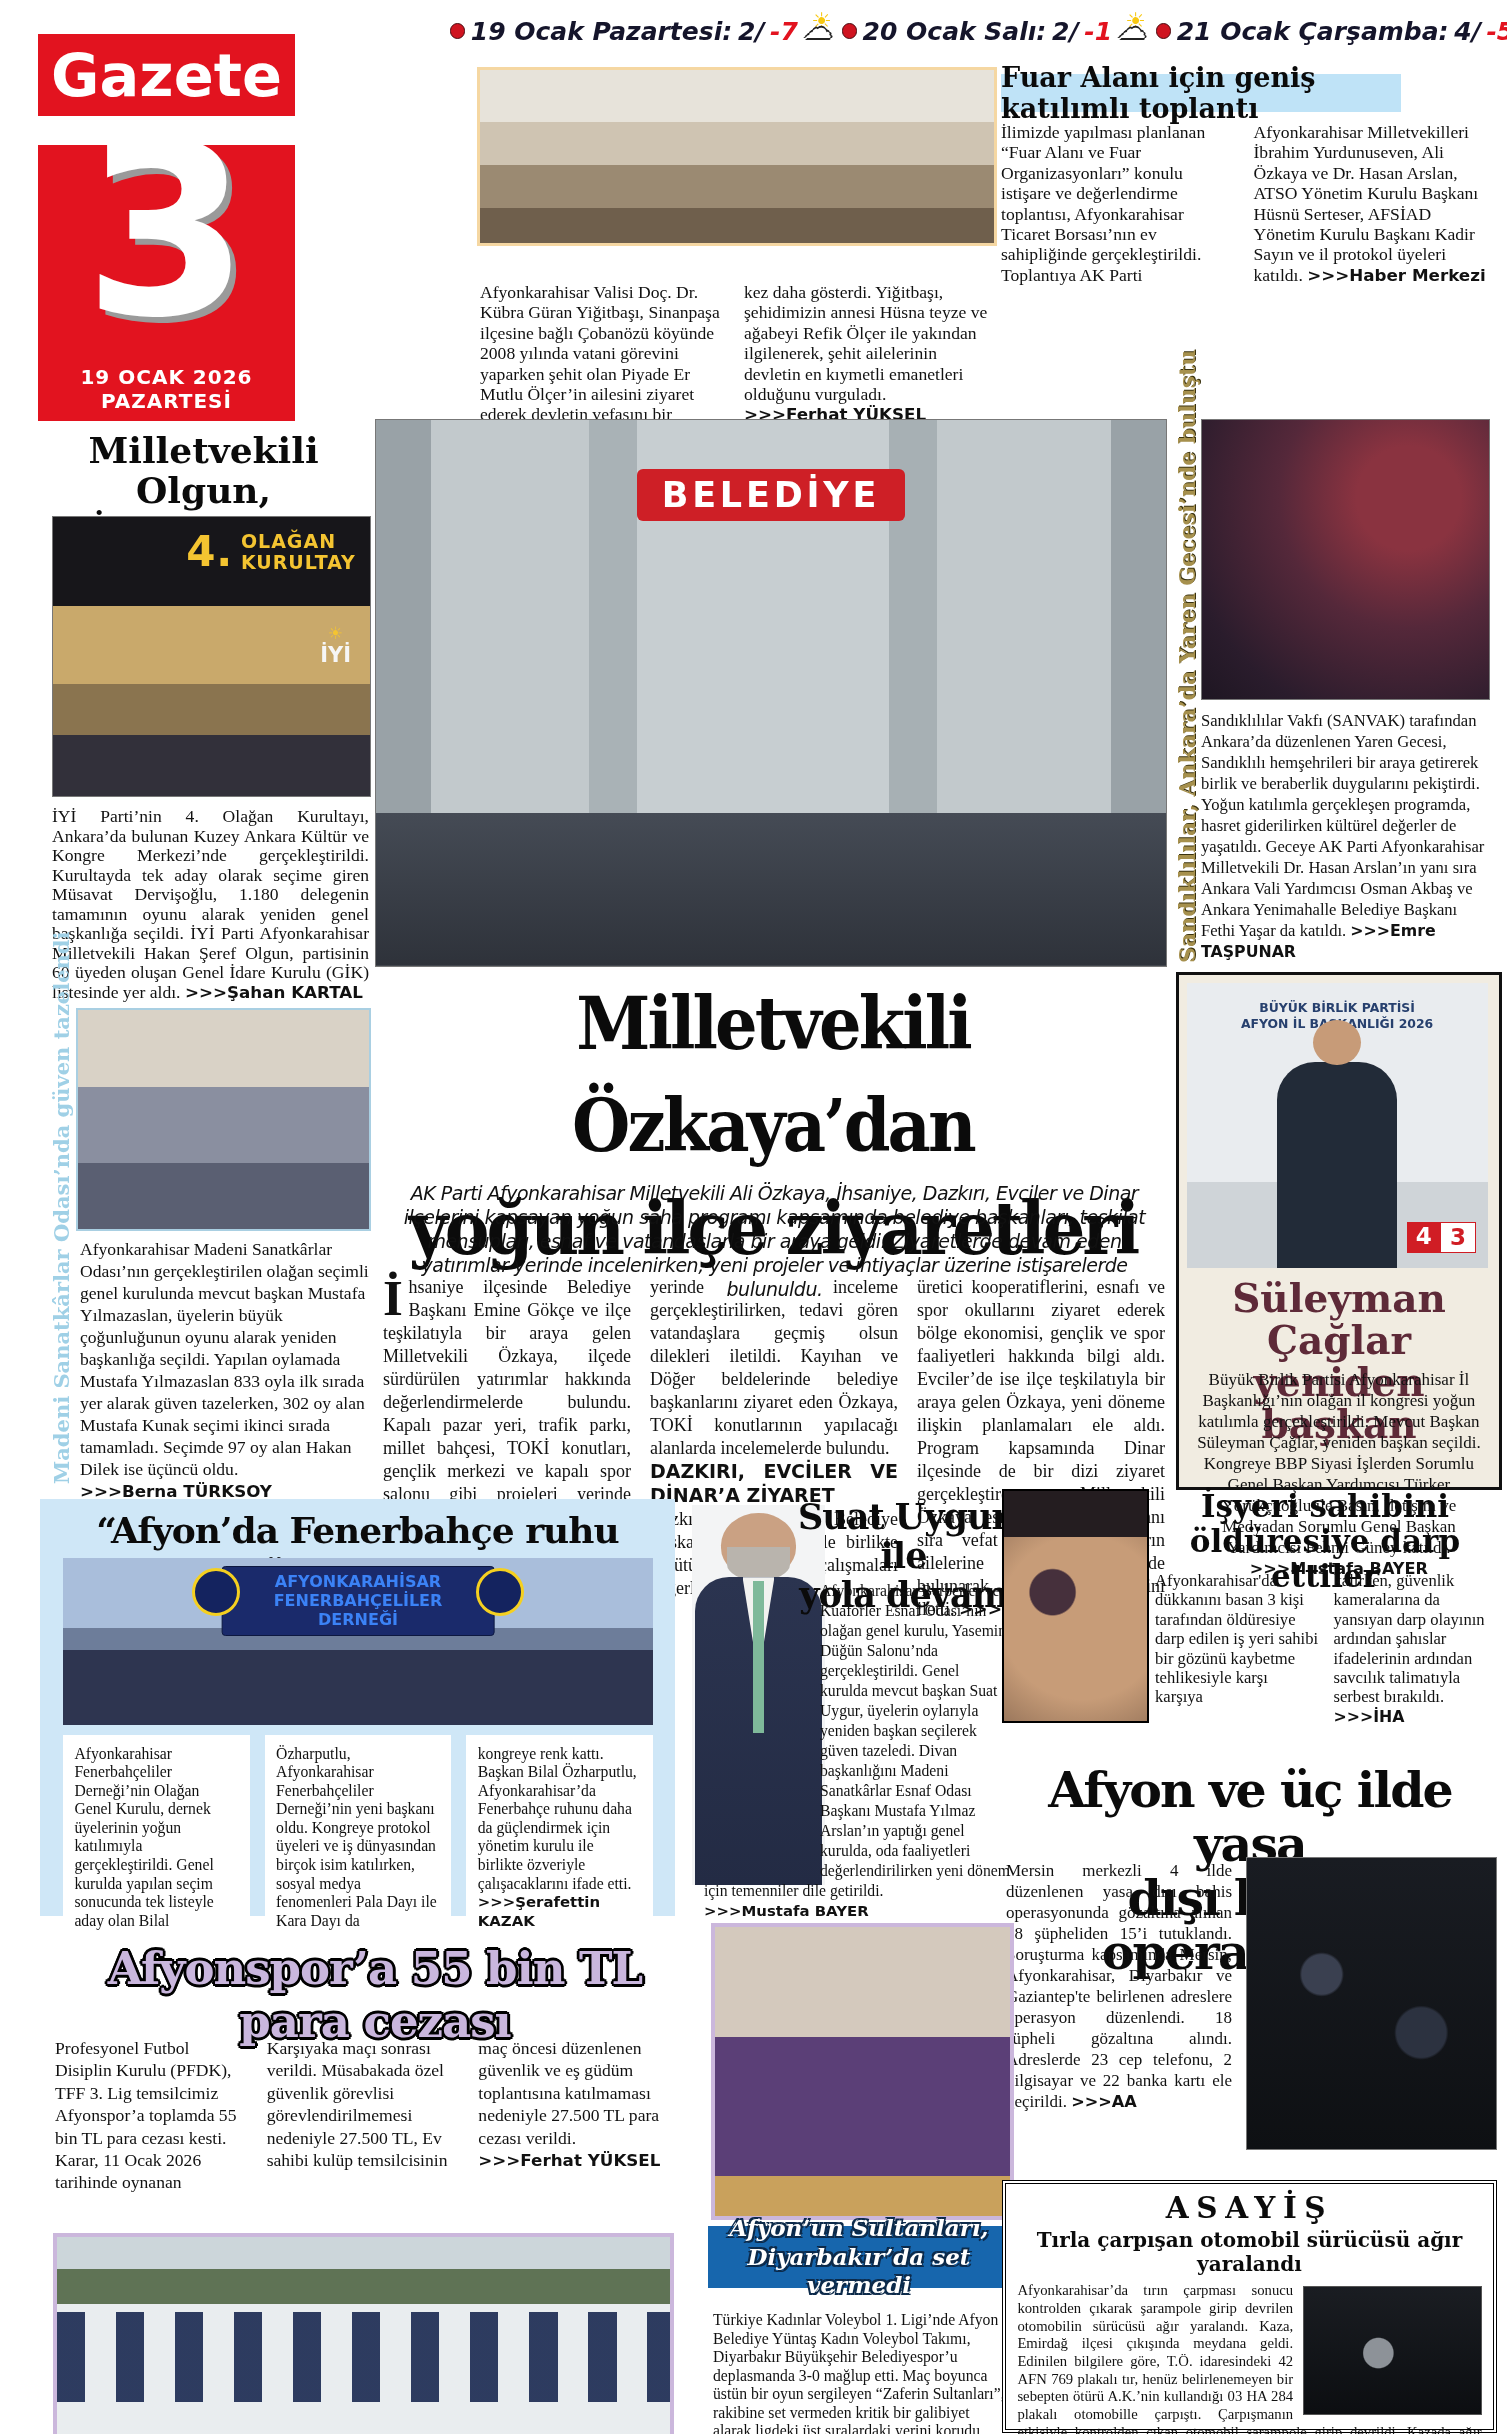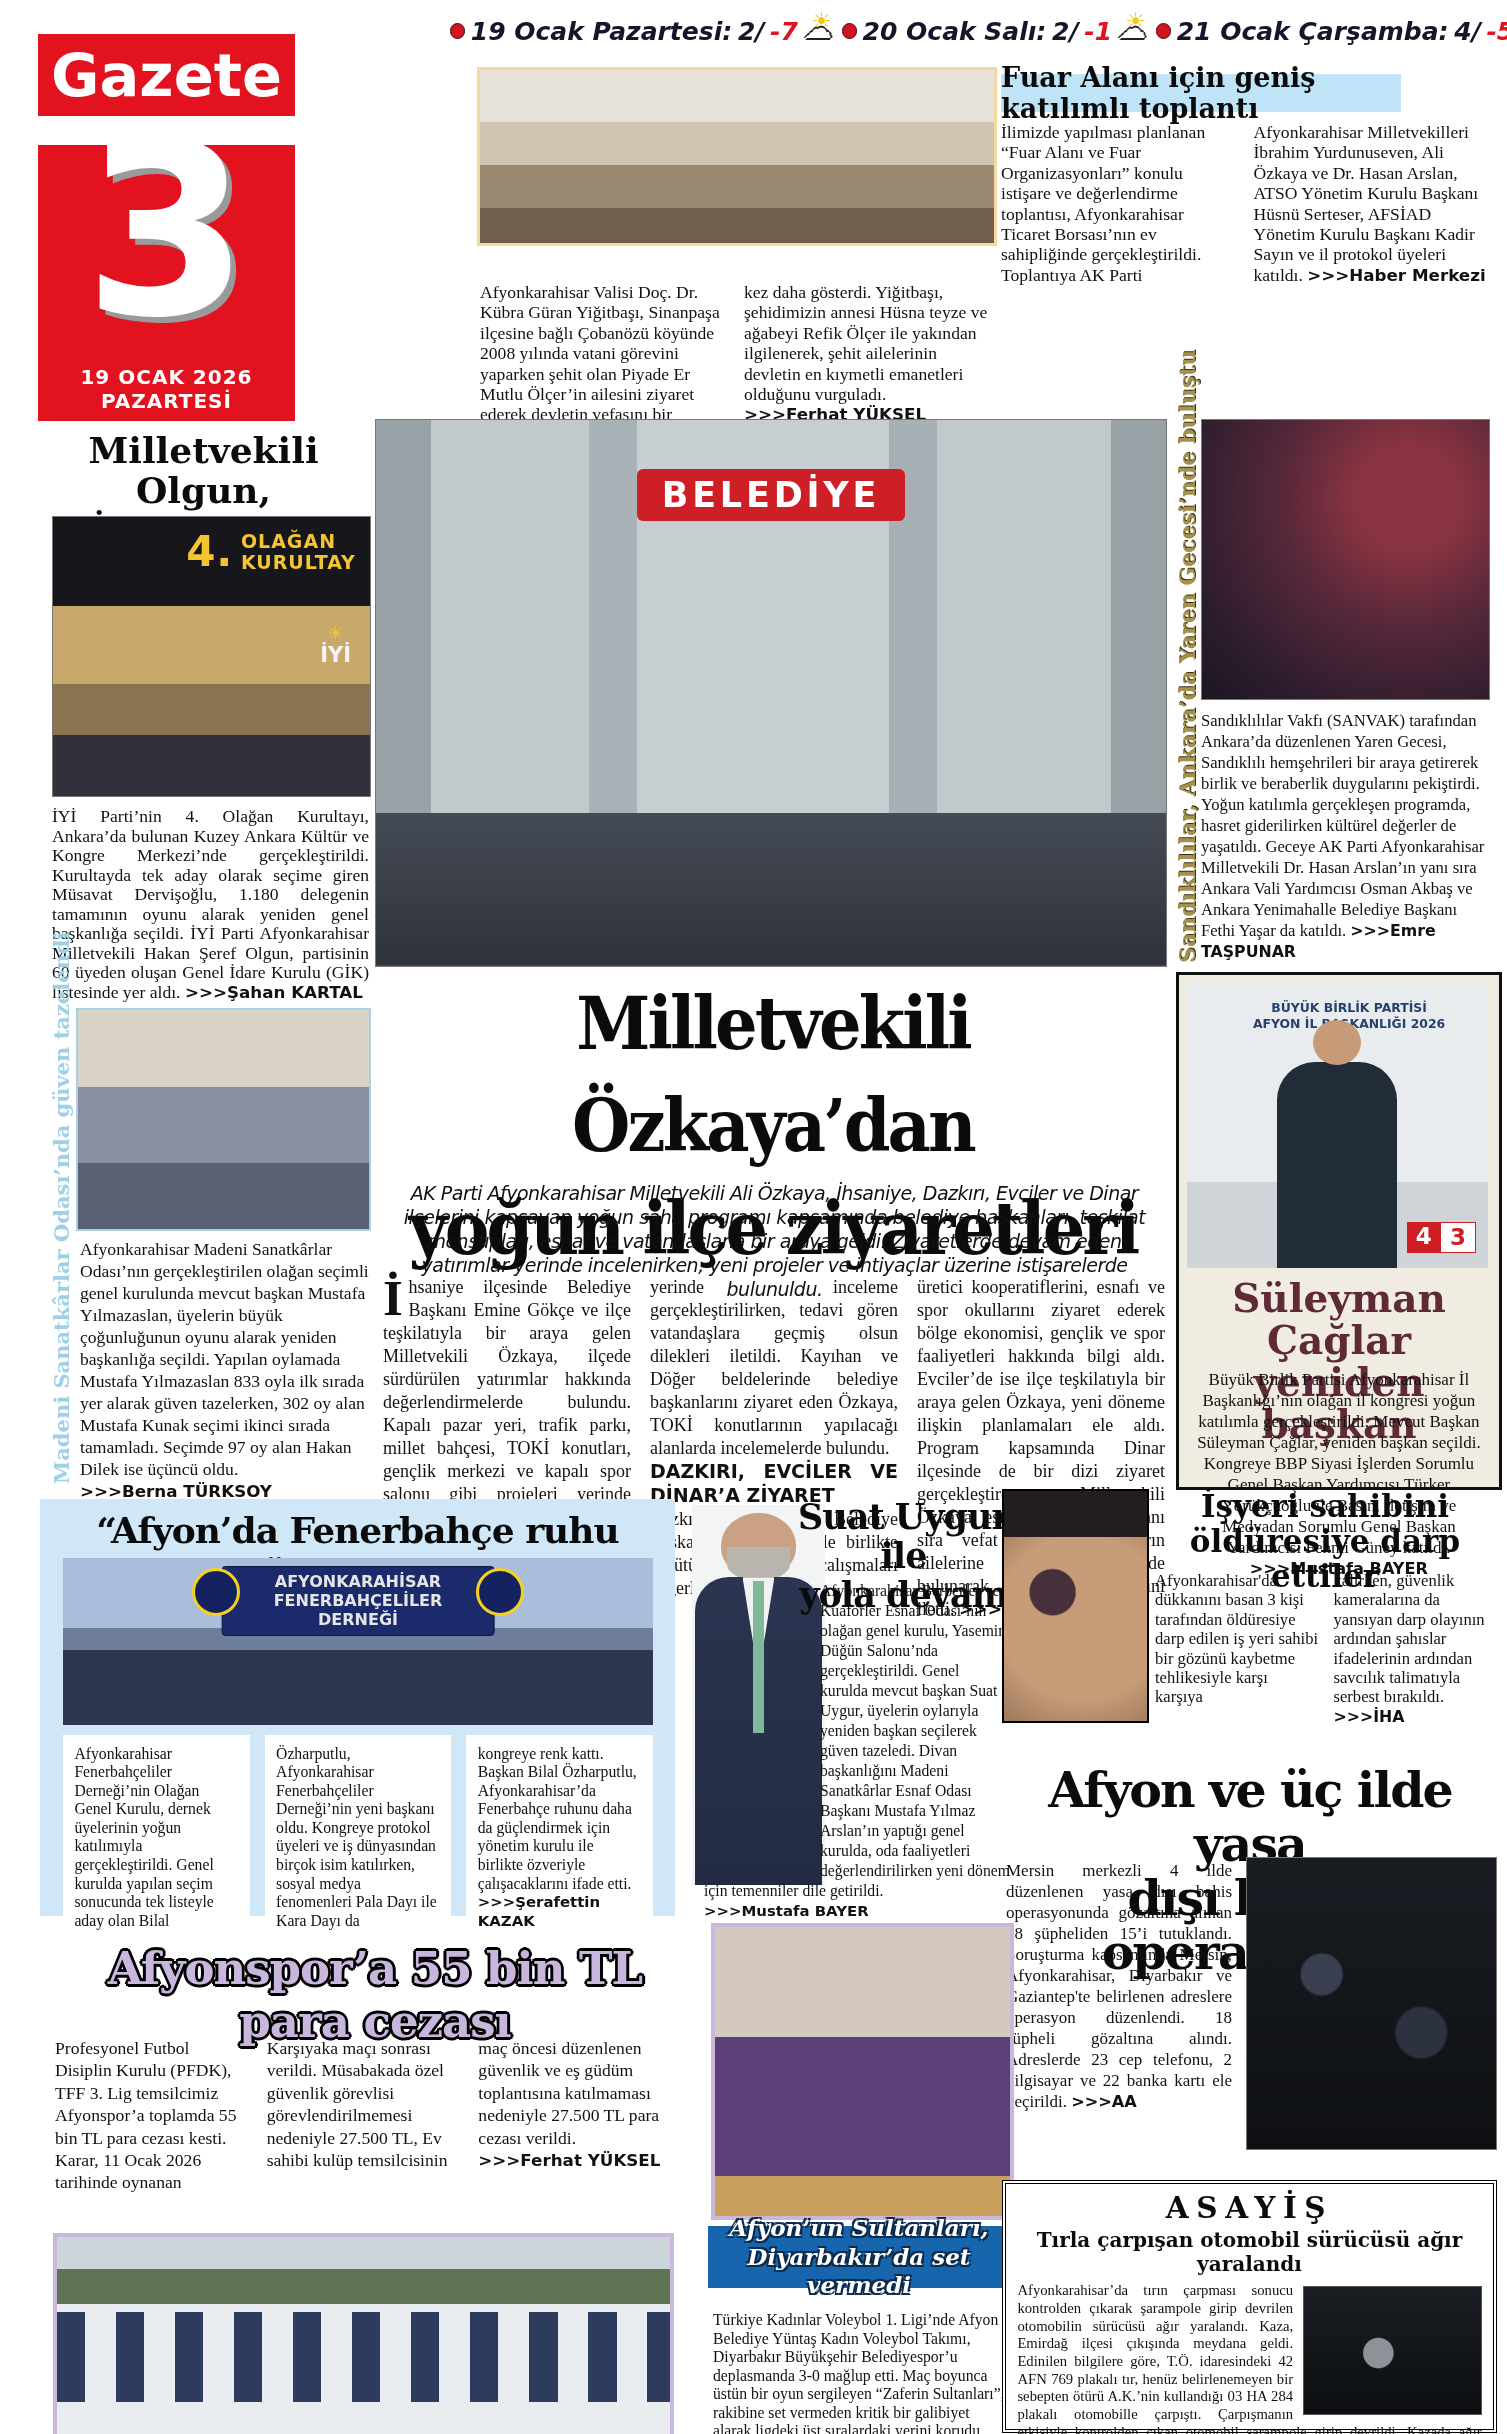--- a/index.html
+++ b/index.html
@@ -62,30 +62,30 @@
       font-size:21px;text-align:center;}
   .iyi-chip .sun-dot{color:#f4c431;font-size:17px;display:block;}
   .photo-belediye{background:
       linear-gradient(#454b55,#2e323a) 0 100%/100% 28% no-repeat,
       linear-gradient(90deg,#99a2a7 0 7%,#c2c9cc 7% 27%,#a9b2b6 27% 33%,#c7ced1 33% 65%,#a7b0b4 65% 71%,#c2c9cc 71% 93%,#99a2a7 93% 100%) 0 0/100% 72% no-repeat,#c7ced1;
       border:1px solid #777;}
   .bel-sign{position:absolute;left:33%;top:9%;background:#ce1f26;color:#fff;font-family:"DejaVu Sans",sans-serif;
       font-weight:bold;font-size:35px;letter-spacing:3.8px;padding:5.7px 25px;border-radius:6px;}
   .photo-sandikli{background:radial-gradient(circle at 72% 28%,#8a3340 0 18%,#55283a 45%,#2a1c2c 80%,#1e1622);}
   .photo-caglar{background:linear-gradient(180deg,#e9ecef 0 70%,#cfd4d8 70% 100%);}
-  .bbp-txt{position:absolute;left:12px;top:6%;width:100%;text-align:center;color:#27406e;
+  .bbp-txt{position:absolute;left:0;top:6%;width:100%;text-align:center;color:#27406e;
       font-family:"DejaVu Sans",sans-serif;font-weight:bold;font-size:12.4px;line-height:16px;}
   .caglar-man{position:absolute;left:30%;top:28%;width:40%;height:72%;background:#222b38;border-radius:38px 38px 0 0;}
   .caglar-head{position:absolute;left:42%;top:13%;width:16%;height:16%;background:#c79b78;border-radius:50%;}
   .badge43{position:absolute;right:4%;bottom:5%;display:flex;font-family:"DejaVu Sans",sans-serif;font-weight:bold;font-size:23px;}
   .badge43 .b4{background:#d01d24;color:#fff;padding:1.9px 8.6px;}
   .badge43 .b3{background:#fff;color:#d01d24;padding:1.9px 8.6px;border:1.9px solid #d01d24;}
   .photo-fener{background:linear-gradient(180deg,#a9bedb 0 42%,#6d7d9a 42% 55%,#2e3550 55% 100%);}
   .fb-sign{position:absolute;left:50%;top:7.6px;transform:translateX(-50%);background:#1a2a6b;border:1.9px solid #0d1840;
-      color:#e5e5e5;font-family:"DejaVu Sans",sans-serif;font-weight:bold;font-size:16px;line-height:19px;
+      color:#3b82f6;font-family:"DejaVu Sans",sans-serif;font-weight:bold;font-size:16px;line-height:19px;
       text-align:center;padding:5.7px 51px;border-radius:3.8px;}
   .fb-logo{position:absolute;top:9.5px;width:42px;height:42px;border-radius:50%;background:#14235f;
       border:3.8px solid #f5d020;}
   .photo-suat-bg{background:#f3f4f5;}
   .suat-head-c{position:absolute;left:22%;top:2%;width:56%;height:17%;background:#caa183;border-radius:50% 50% 45% 45%;}
   .suat-beard{position:absolute;left:26%;top:11%;width:48%;height:9%;background:#b9b4ad;border-radius:0 0 50% 50%;}
   .suat-suit{position:absolute;left:2%;top:19%;width:96%;height:81%;background:linear-gradient(180deg,#2b3450,#232b44);border-radius:34px 34px 0 0;}
   .suat-shirt{position:absolute;left:38%;top:19%;width:24%;height:26%;background:#f2f2f0;clip-path:polygon(0 0,100% 0,50% 100%);}
   .suat-tie{position:absolute;left:46%;top:20%;width:8%;height:40%;background:#7fb99a;}
   .photo-darp{background:

